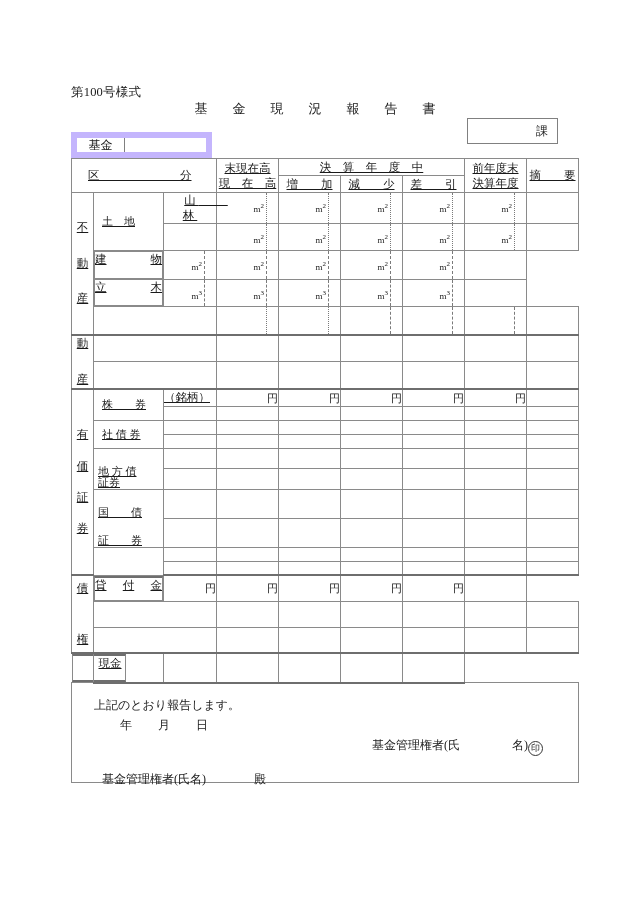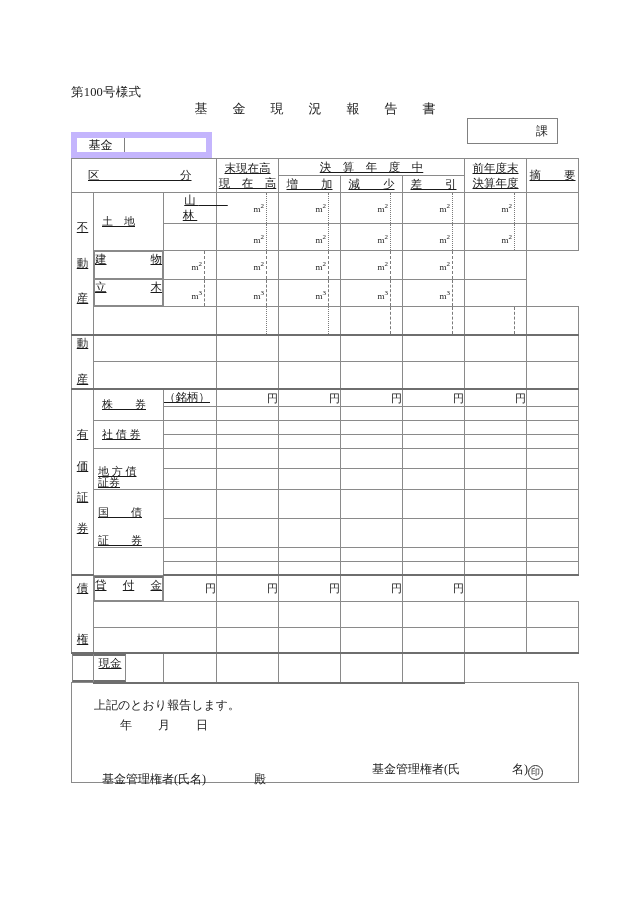--- a/index.html
+++ b/index.html
@@ -231,21 +231,21 @@
     position: absolute;
     left: 48px;
     top: 33px;
     white-space: nowrap;
     letter-spacing: 1px;
   }
   .stmt-date .g { display:inline-block; width: 34px; }
   .stmt-owner {
     position: absolute;
     left: 300px;
-    top: 77px;
+    top: 53px;
     white-space: nowrap;
   }
   .stmt-owner .gap { display: inline-block; width: 46px; }
   .seal {
     display: inline-block;
     border: 1px solid #333;
     border-radius: 50%;
     width: 13px;
     height: 13px;
     line-height: 12px;

